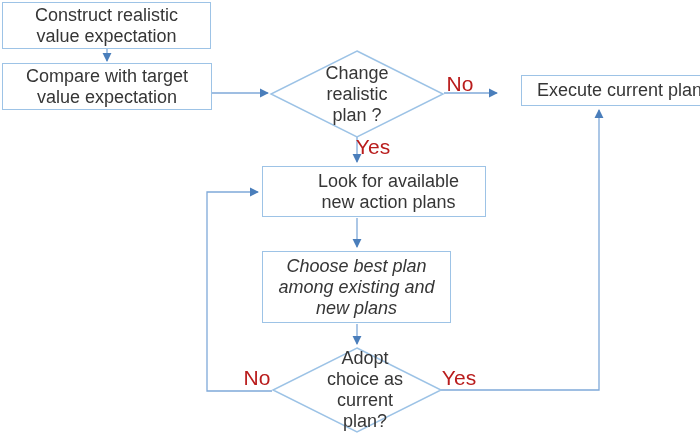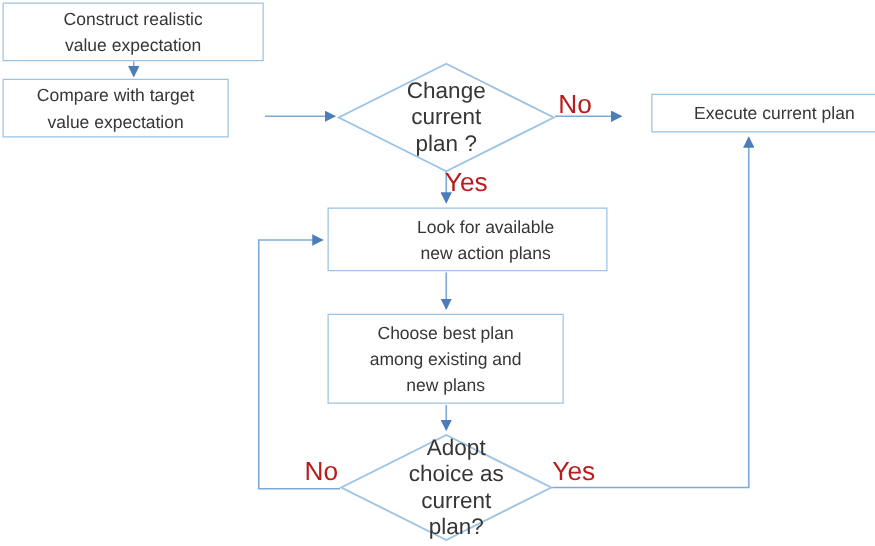--- a/index.html
+++ b/index.html
@@ -19,21 +19,21 @@
   .node {
     position: absolute;
     box-sizing: border-box;
     background: #ffffff;
     border: 1.5px solid #9DC3E6;
     display: flex;
     align-items: center;
     justify-content: center;
     text-align: center;
     color: #363636;
-    font-size: 14px;
+    font-size: 18px;
     line-height: 21px;
     white-space: pre-line;
   }
   .diamond-text {
     position: absolute;
     transform: translate(-50%, -50%);
     width: 140px;
     text-align: center;
     color: #363636;
     font-size: 18px;
@@ -42,24 +42,24 @@
   }
   .edge-label {
     position: absolute;
     transform: translate(-50%, -50%);
     color: #b91c1c;
     font-size: 21px;
     line-height: 22px;
     white-space: nowrap;
   }
   .node-construct { left: 2px;   top: 2px;   width: 209px; height: 47px; }
-  .node-compare   { left: 2px;   top: 63px;  width: 181px; height: 47px; }
+  .node-compare   { left: 2px;   top: 63px;  width: 210px; height: 47px; }
   .node-execute   { left: 501px; top: 75px;  width: 197px; height: 31px; margin-left: 20px; }
   .node-look      { left: 262px; top: 166px; width: 224px; height: 51px; padding-left: 29px; }
-  .node-choose    { left: 262px; top: 251px; width: 189px; height: 72px; }
+  .node-choose    { left: 262px; top: 251px; width: 189px; height: 72px; font-style: italic; }
   .text-change { left: 357px; top: 94px; }
   .text-adopt  { left: 365px; top: 390px; }
   .label-change-no  { left: 460px; top: 84px; }
   .label-change-yes { left: 373px; top: 147px; }
   .label-adopt-no   { left: 257px; top: 378px; }
   .label-adopt-yes  { left: 459px; top: 378px; }
 </style>
 </head>
 <body>
 
@@ -94,21 +94,21 @@
   <div class="node node-execute">Execute current plan</div>
 
   <div class="node node-look">Look for available
 new action plans</div>
 
   <div class="node node-choose">Choose best plan
 among existing and
 new plans</div>
 
   <div class="diamond-text text-change">Change
-current
+realistic
 plan ?</div>
 
   <div class="diamond-text text-adopt">Adopt
 choice as
 current
 plan?</div>
 
   <div class="edge-label label-change-no">No</div>
 
   <div class="edge-label label-change-yes">Yes</div>

